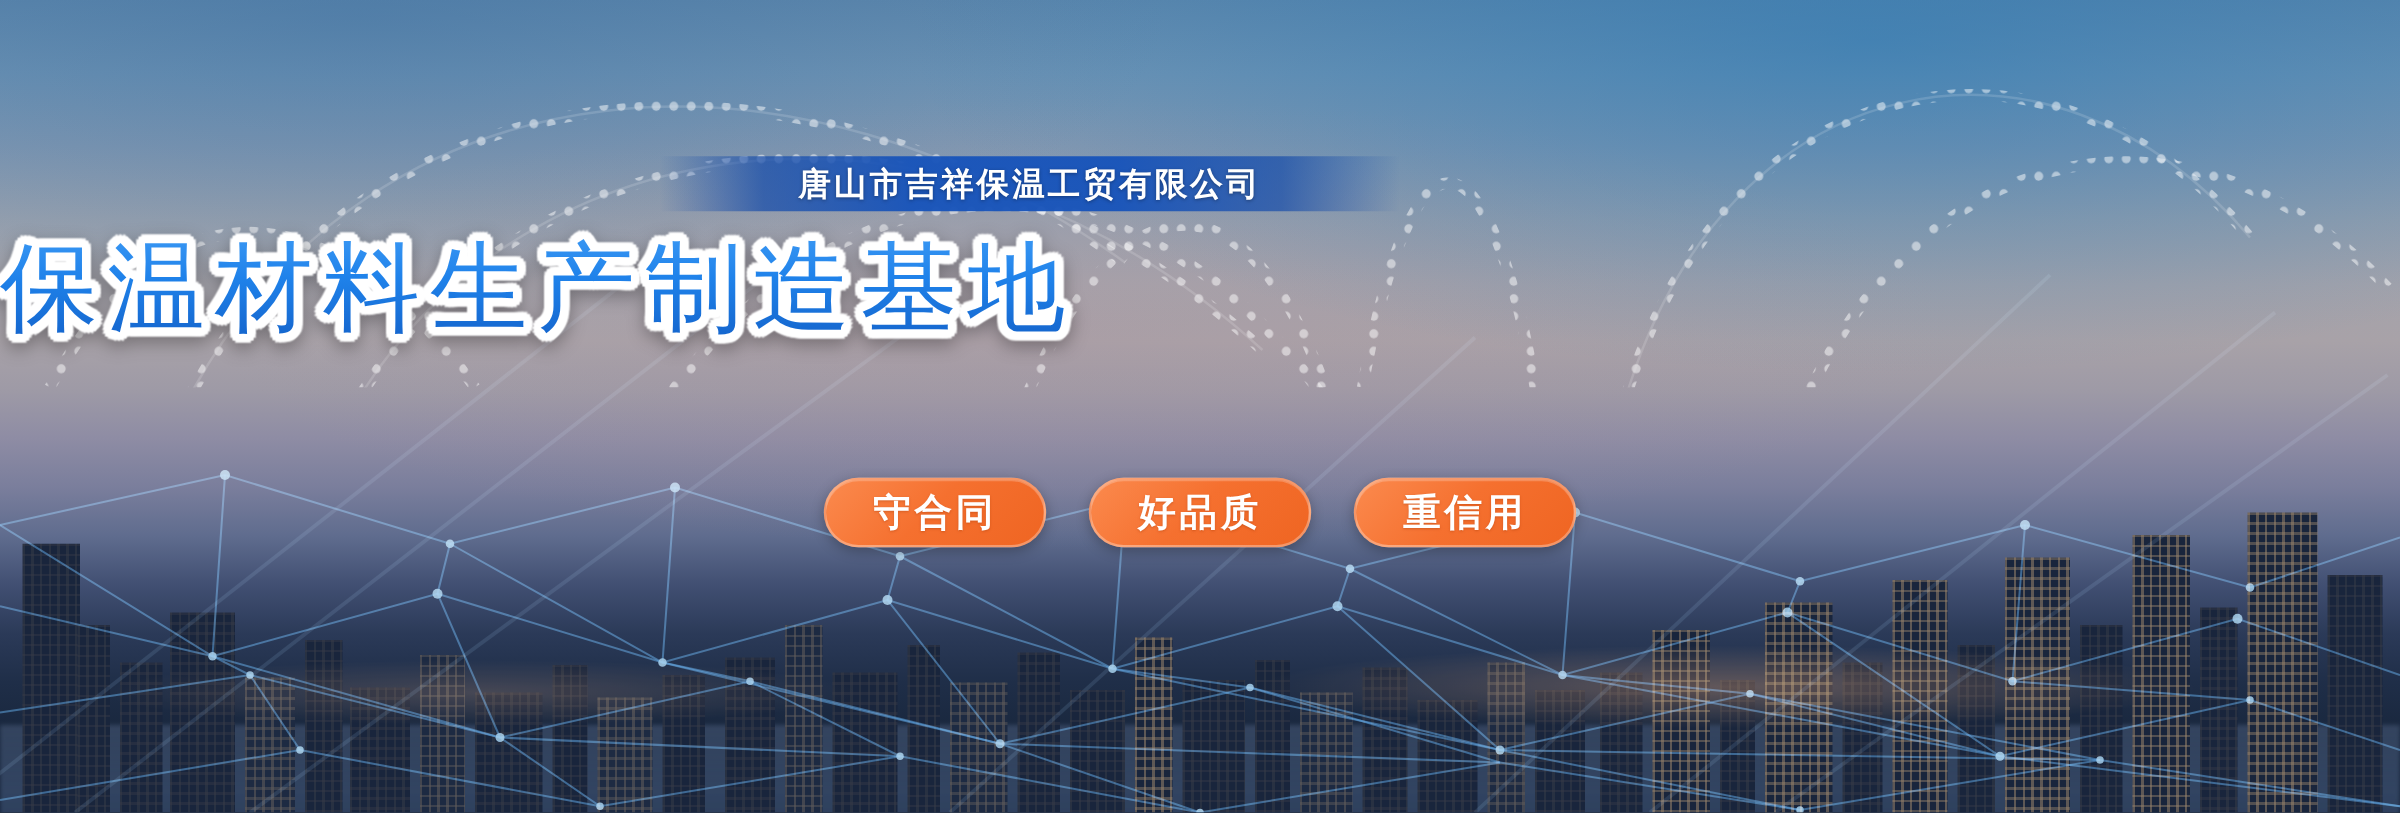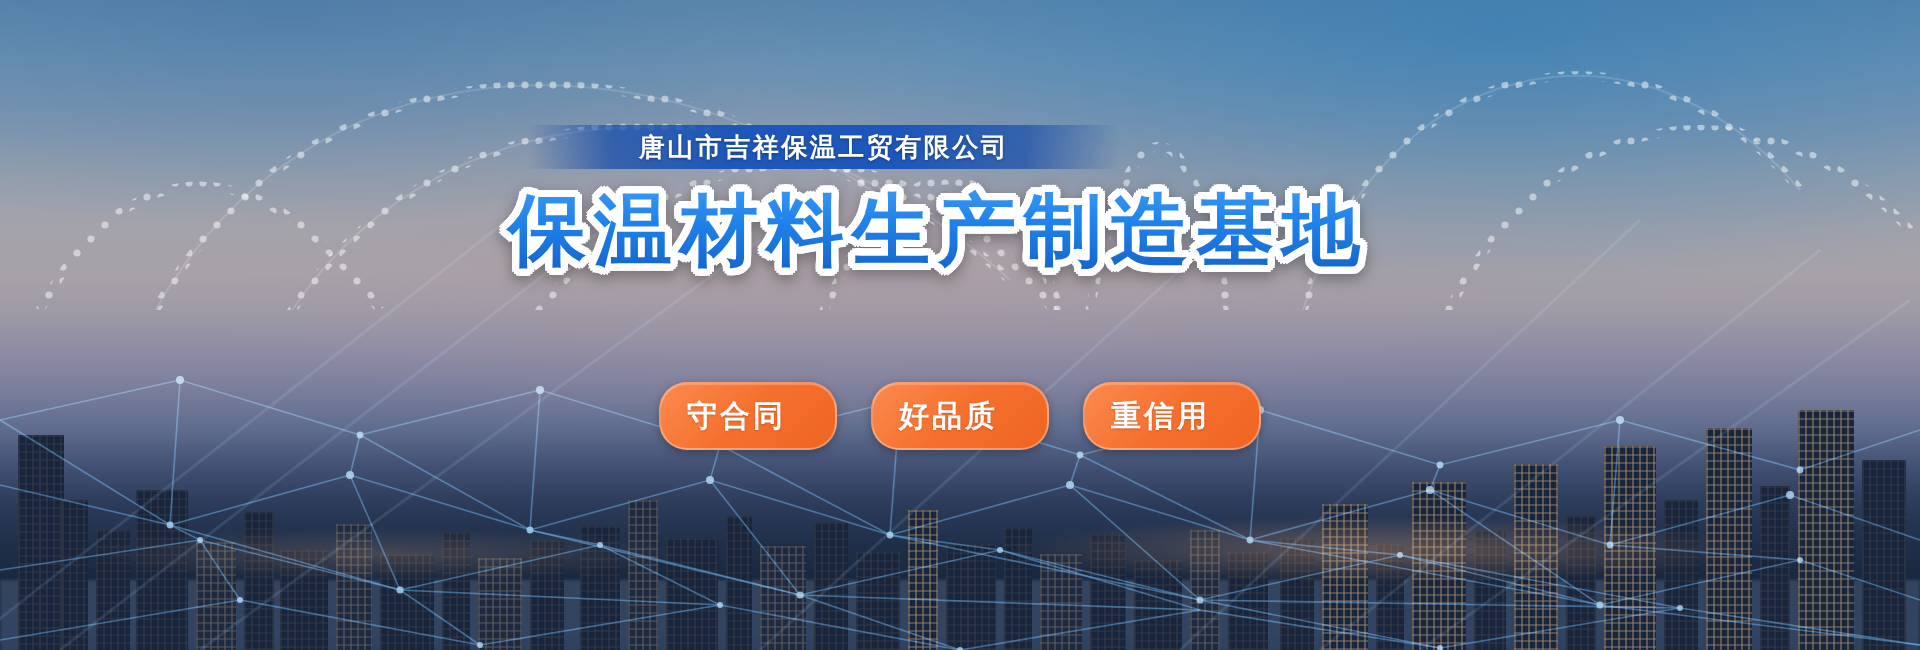--- a/index.html
+++ b/index.html
@@ -105,23 +105,22 @@
     font-size:26px;
     font-weight:700;
     letter-spacing:2.5px;
     text-shadow:0 1px 3px rgba(0,0,0,.35);
     white-space:nowrap;
   }
 
   
   .headline{
     position:absolute;left:0;top:182px;width:1876px;
-    text-align:center;
     font-size:78px;
-    font-weight:700;
+    font-weight:400;
     letter-spacing:8px;
     line-height:96px;
     white-space:nowrap;
     color:#1479e4;
     background:linear-gradient(180deg,#3e9bf5 0%,#1f82ea 42%,#1361c9 100%);
     -webkit-background-clip:text;
     background-clip:text;
     -webkit-text-fill-color:transparent;
     filter:
       drop-shadow(0 0 0 #fff)
@@ -131,24 +130,24 @@
       drop-shadow(2px -2px 0 #fff) drop-shadow(-2px -2px 0 #fff)
       drop-shadow(0 5px 7px rgba(0,0,0,.30));
   }
 
   
   .pills{
     position:absolute;left:0;top:382px;width:1920px;
     display:flex;justify-content:center;align-items:center;gap:34px;
   }
   .pill{
-    min-width:178px;height:68px;
+    min-width:178px;height:56px;
     padding:0 26px;
     border-radius:28px;
-    display:flex;align-items:center;justify-content:flex-start;
+    display:flex;align-items:center;justify-content:center;
     background:linear-gradient(135deg,#fb8a4e 0%,#f5702f 48%,#ef6522 100%);
     box-shadow:0 3px 10px rgba(0,0,0,.28), inset 0 1px 0 rgba(255,255,255,.22);
     border:2px solid rgba(255,255,255,.30);
   }
   .pill span{
     color:#ffffff;
     font-size:30px;
     font-weight:700;
     letter-spacing:3px;
     white-space:nowrap;

